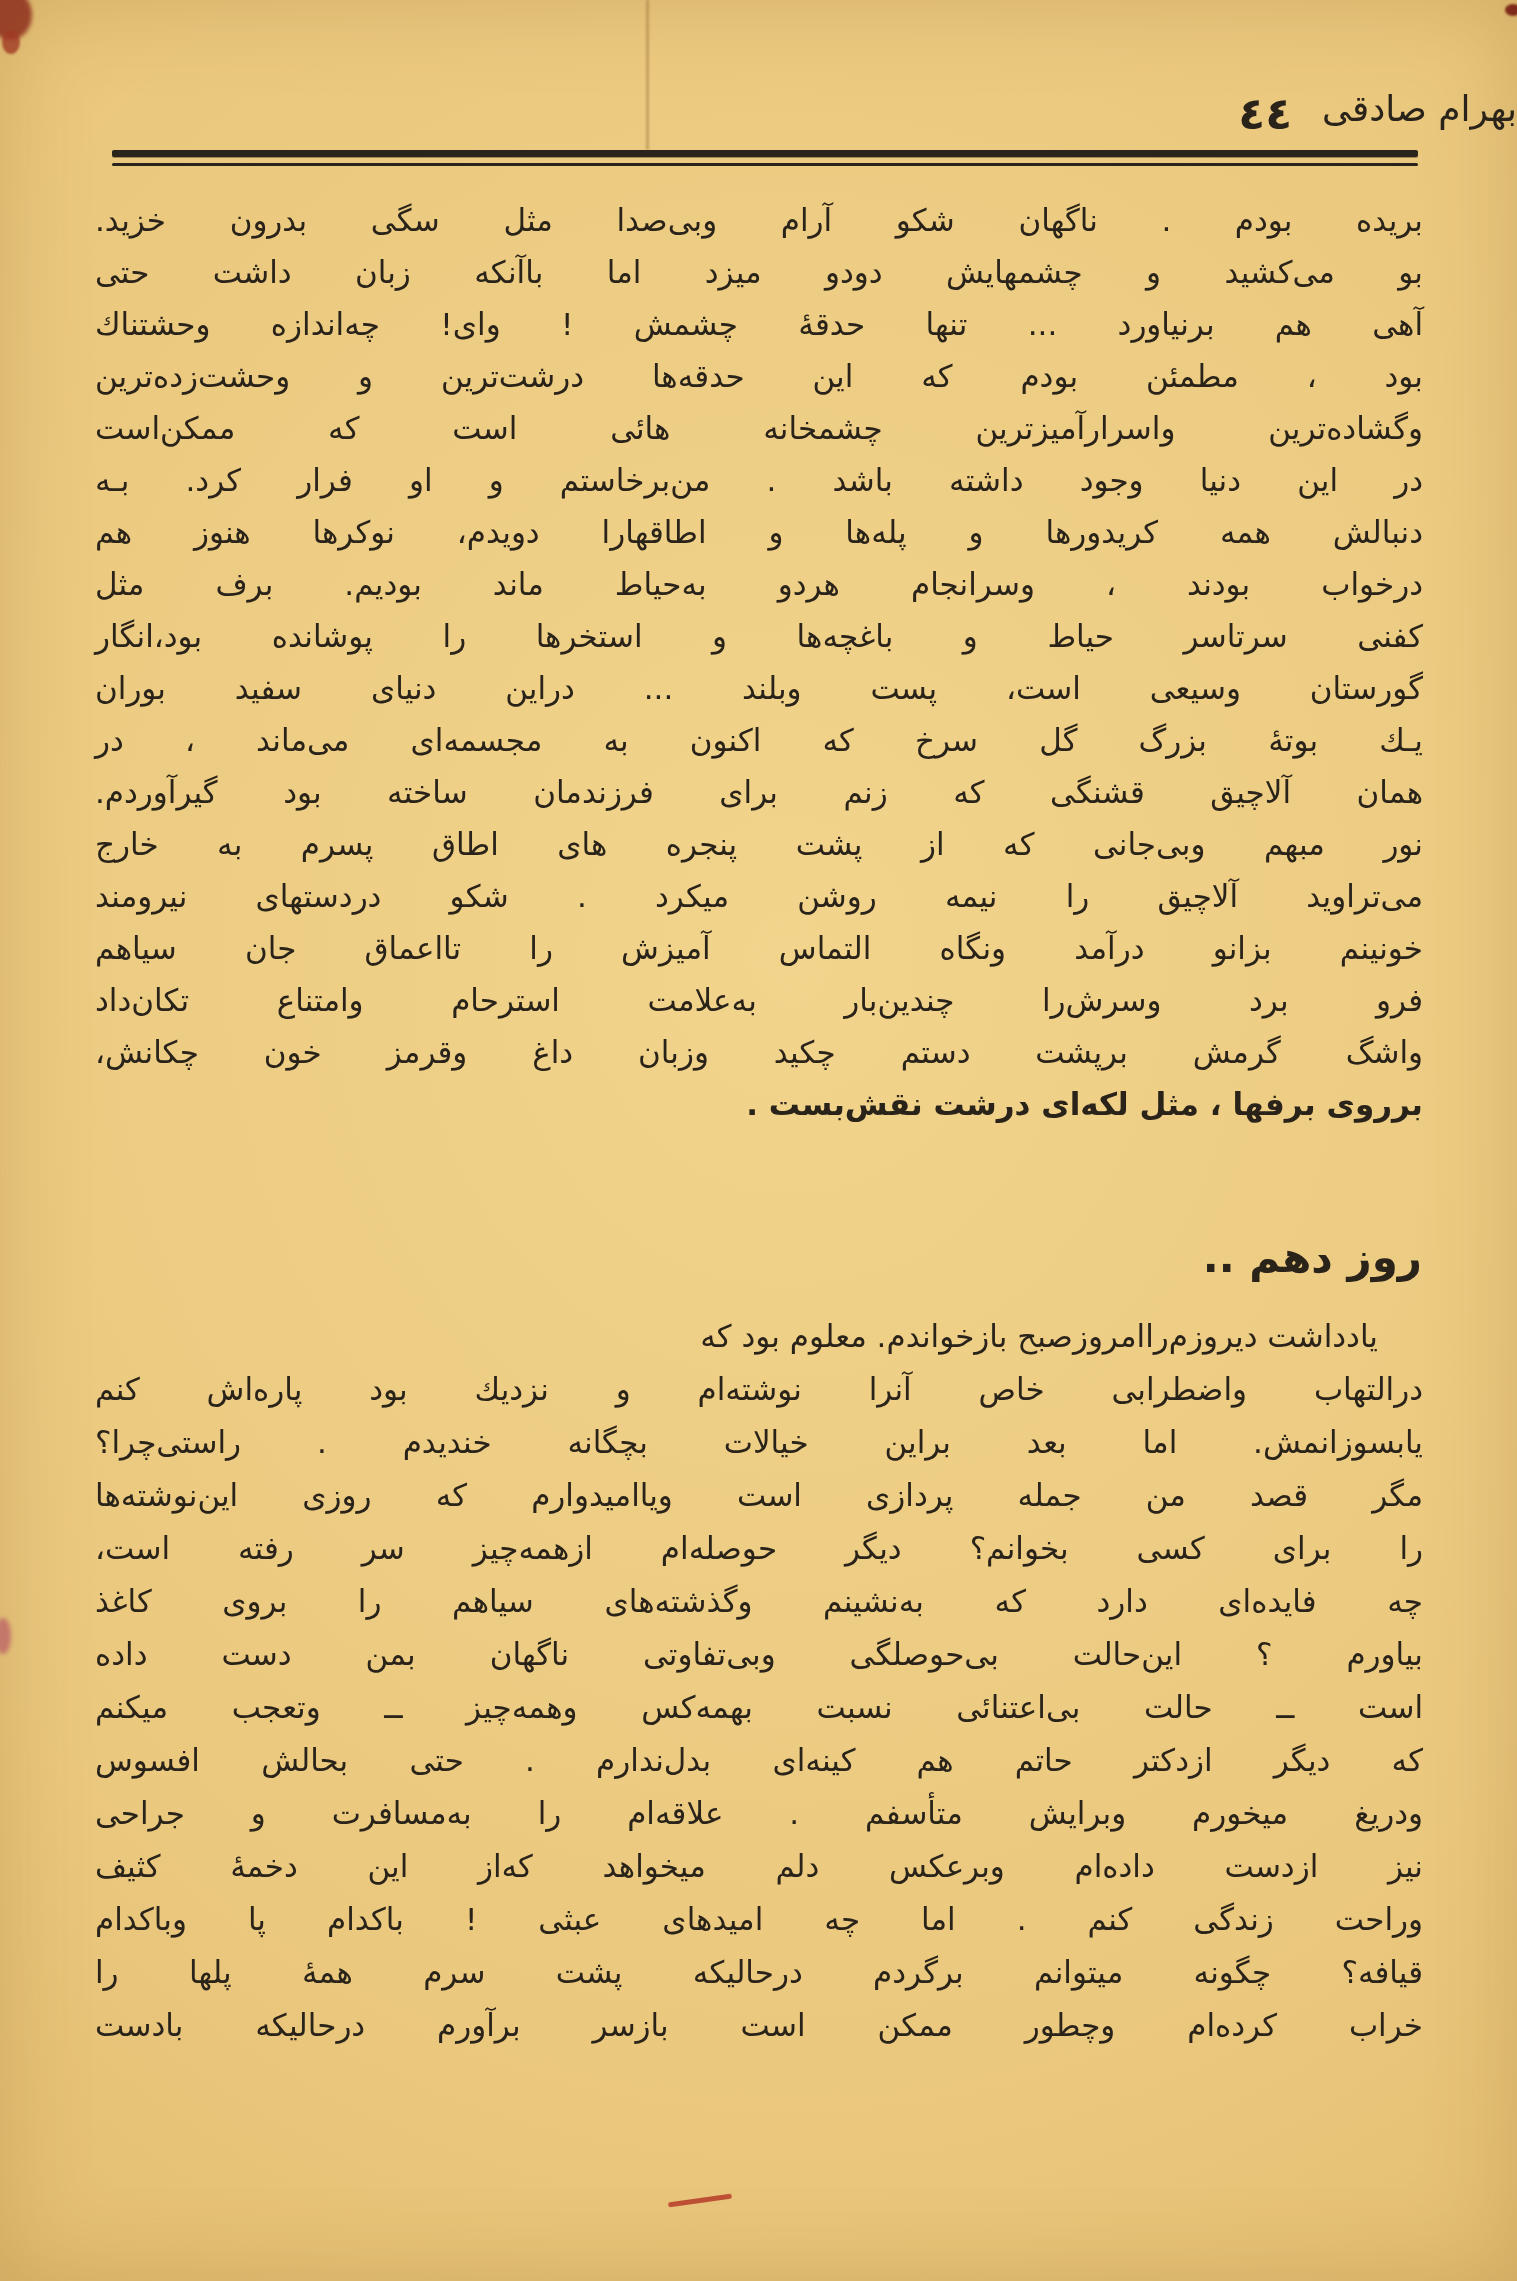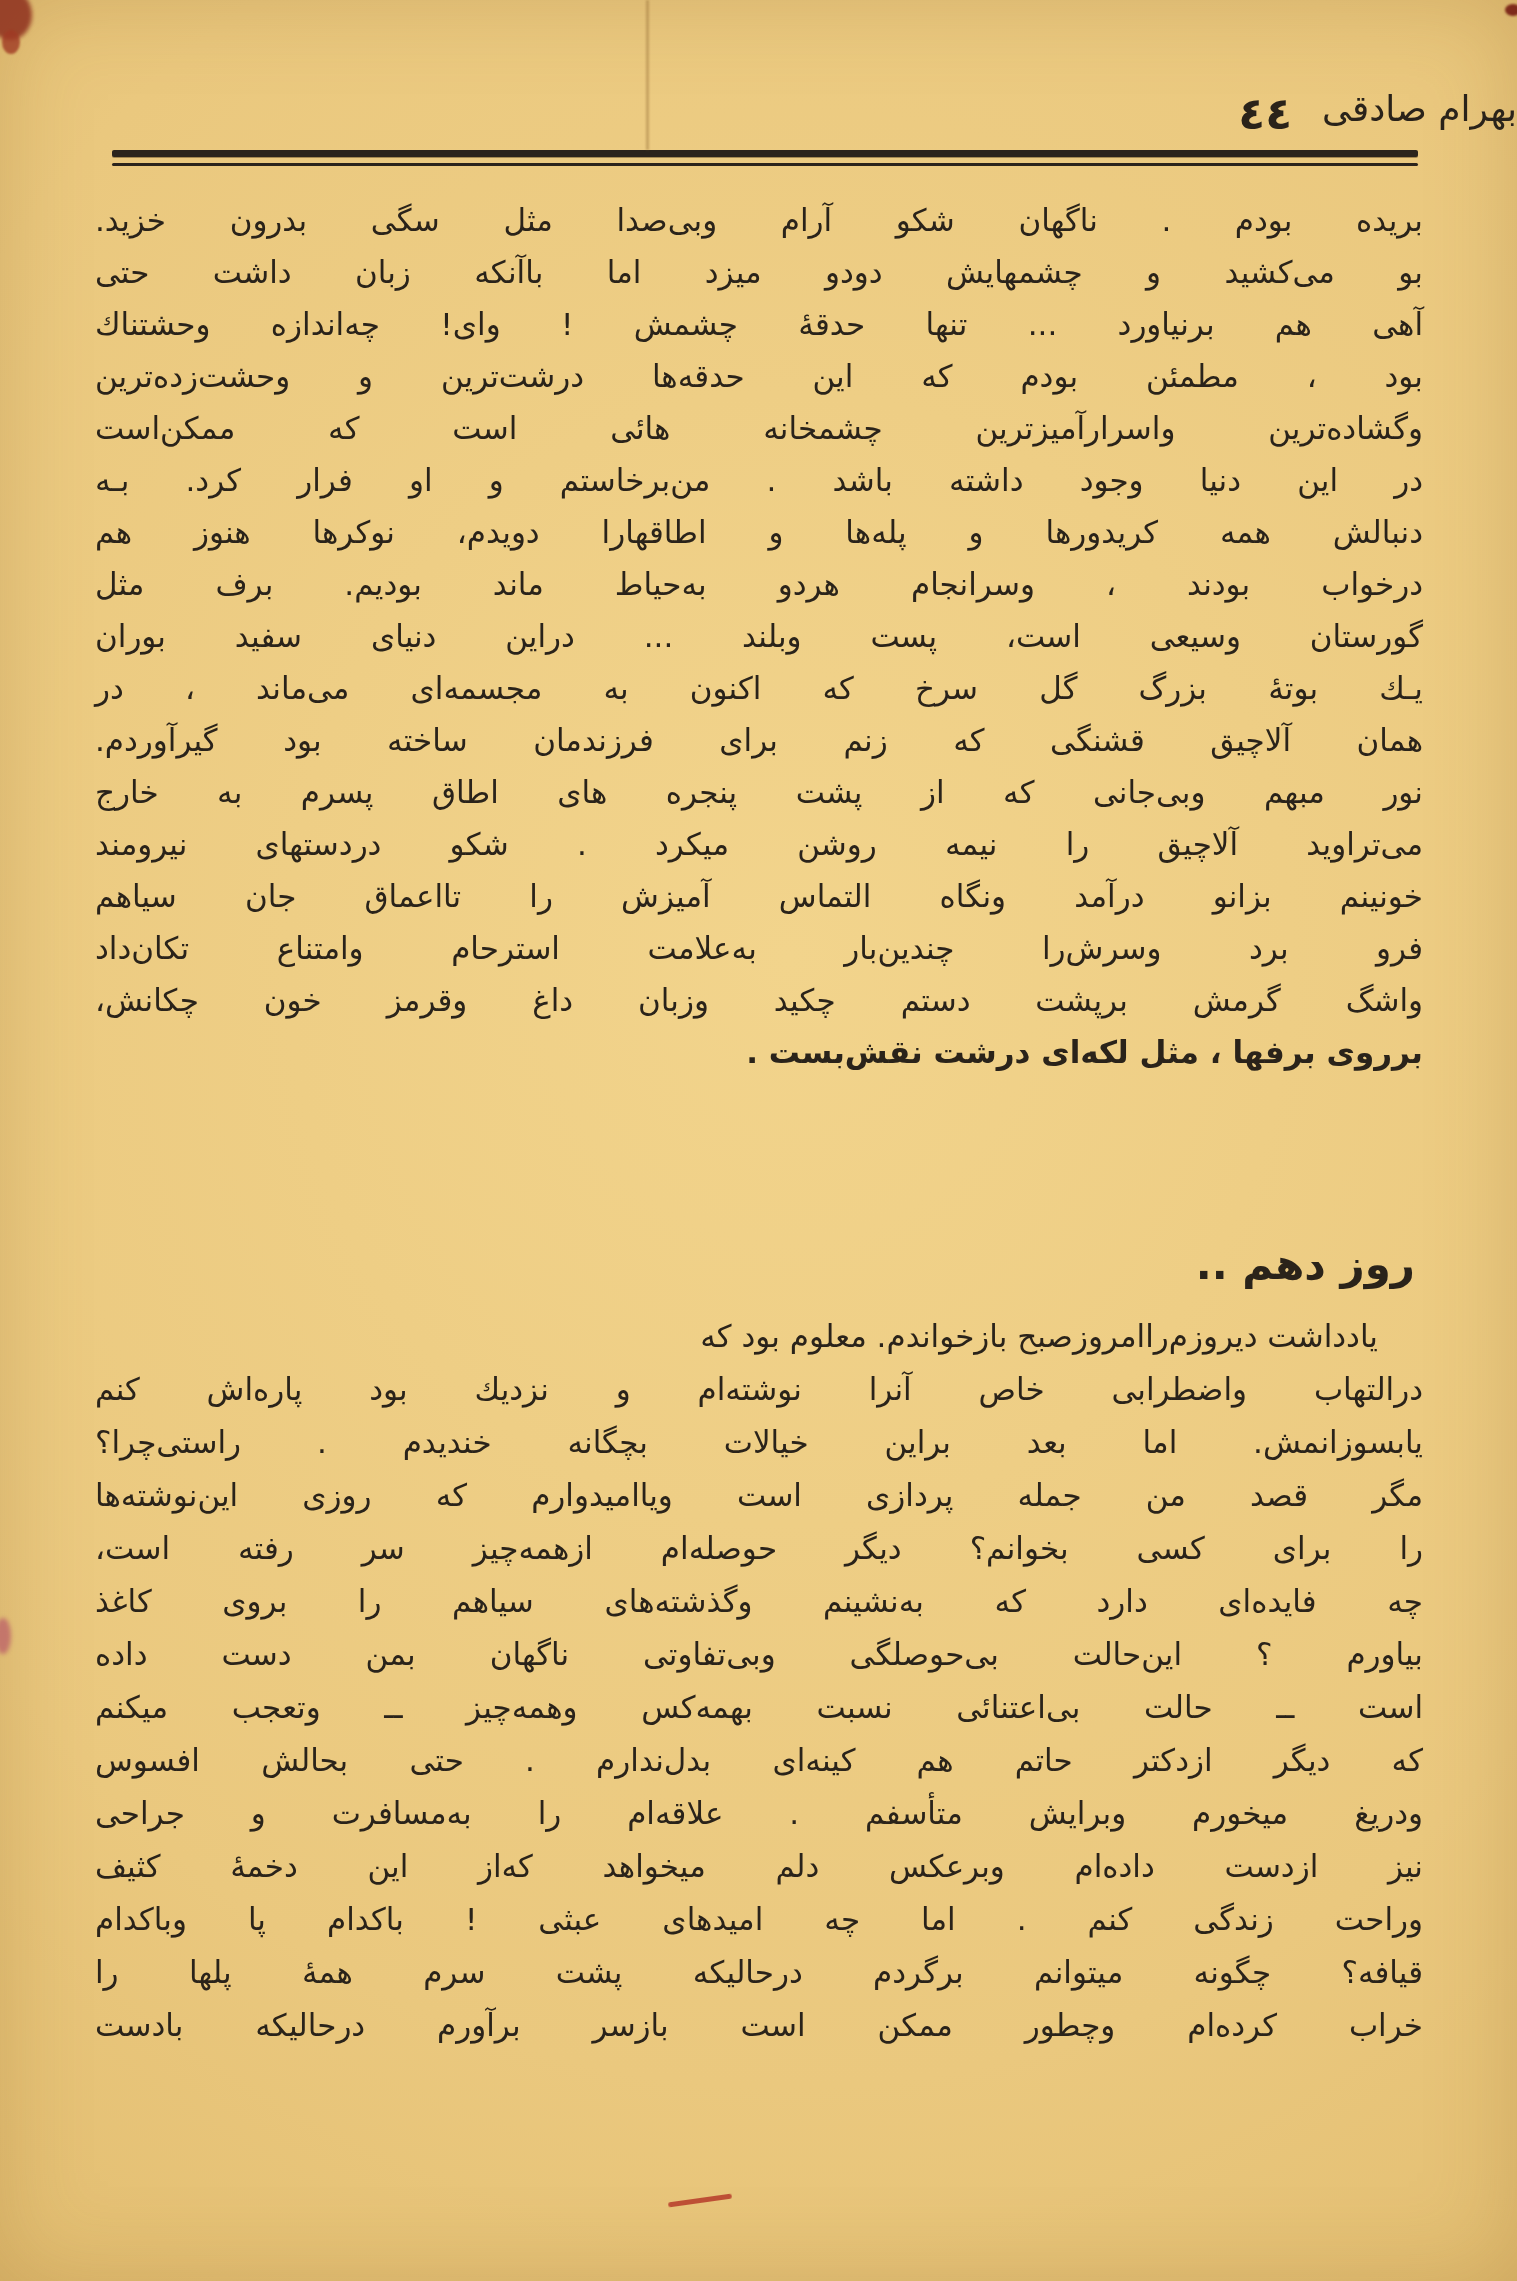--- a/index.html
+++ b/index.html
@@ -33,21 +33,21 @@
   .p2 { top:1310px; }
   .line {
     height:52px; line-height:52px; font-size:31px;
     text-align:justify; text-align-last:justify;
     white-space:nowrap; overflow:visible;
   }
   .p2 .line { height:53px; line-height:53px; }
   .line.endline { text-align-last:right;font-weight:bold; }
   .line.first-indent { text-align-last:right; padding-right:45px; }
   .heading {
-    position:absolute; top:1228px; right:95px; margin:7px;
+    position:absolute; top:1228px; right:95px; margin:0;
     font-size:42px; font-weight:bold; line-height:60px;
   }
   
   .crease {
     position:absolute; top:0; left:646px; width:3px; height:150px;
     background:rgba(130,85,35,.35); filter:blur(1px);
   }
   .stain { position:absolute; border-radius:50%; }
   .stain-tl1 { top:-10px; left:-12px; width:44px; height:50px; background:#8e2f1e; filter:blur(2px); opacity:.85; }
   .stain-tl2 { top:30px; left:2px; width:18px; height:24px; background:#a03a24; filter:blur(1px); opacity:.8; }
@@ -80,20 +80,21 @@
 
   <div class="textblock p1">
     <div class="line">بریده بودم . ناگهان شکو آرام وبی‌صدا مثل سگی بدرون خزید.</div>
     <div class="line">بو می‌کشید و چشمهایش دودو میزد اما باآنکه زبان داشت حتی</div>
     <div class="line">آهی هم برنیاورد ... تنها حدقهٔ چشمش ! وای! چه‌اندازه وحشتناك</div>
     <div class="line">بود ، مطمئن بودم که این حدقه‌ها درشت‌ترین و وحشت‌زده‌ترین</div>
     <div class="line">وگشاده‌ترین واسرارآمیزترین چشمخانه هائی است که ممکن‌است</div>
     <div class="line">در این دنیا وجود داشته باشد . من‌برخاستم و او فرار کرد. بـه</div>
     <div class="line">دنبالش همه کریدورها و پله‌ها و اطاقهارا دویدم، نوکرها هنوز هم</div>
     <div class="line">درخواب بودند ، وسرانجام هردو به‌حیاط ماند بودیم. برف مثل</div>
+    <div class="line">کفنی سرتاسر حیاط و باغچه‌ها و استخرها را پوشانده بود،انگار</div>
     <div class="line">گورستان وسیعی است، پست وبلند ... دراین دنیای سفید بوران</div>
     <div class="line">یـك بوتهٔ بزرگ گل سرخ که اکنون به مجسمه‌ای می‌ماند ، در</div>
     <div class="line">همان آلاچیق قشنگی که زنم برای فرزندمان ساخته بود گیرآوردم.</div>
     <div class="line">نور مبهم وبی‌جانی که از پشت پنجره های اطاق پسرم به خارج</div>
     <div class="line">می‌تراوید آلاچیق را نیمه روشن میکرد . شکو دردستهای نیرومند</div>
     <div class="line">خونینم بزانو درآمد ونگاه التماس آمیزش را تااعماق جان سیاهم</div>
     <div class="line">فرو برد وسرش‌را چندین‌بار به‌علامت استرحام وامتناع تکان‌داد</div>
     <div class="line">واشگ گرمش برپشت دستم چکید وزبان داغ وقرمز خون چکانش،</div>
     <div class="line endline">برروی برفها ، مثل لکه‌ای درشت نقش‌بست .</div>
   </div>

